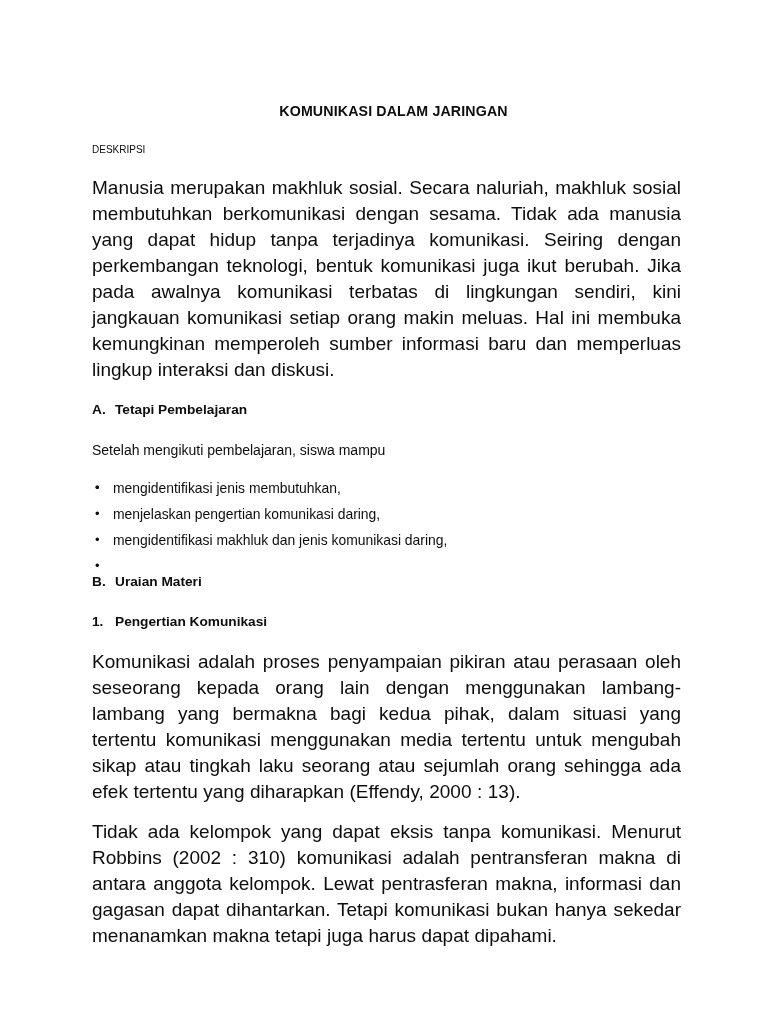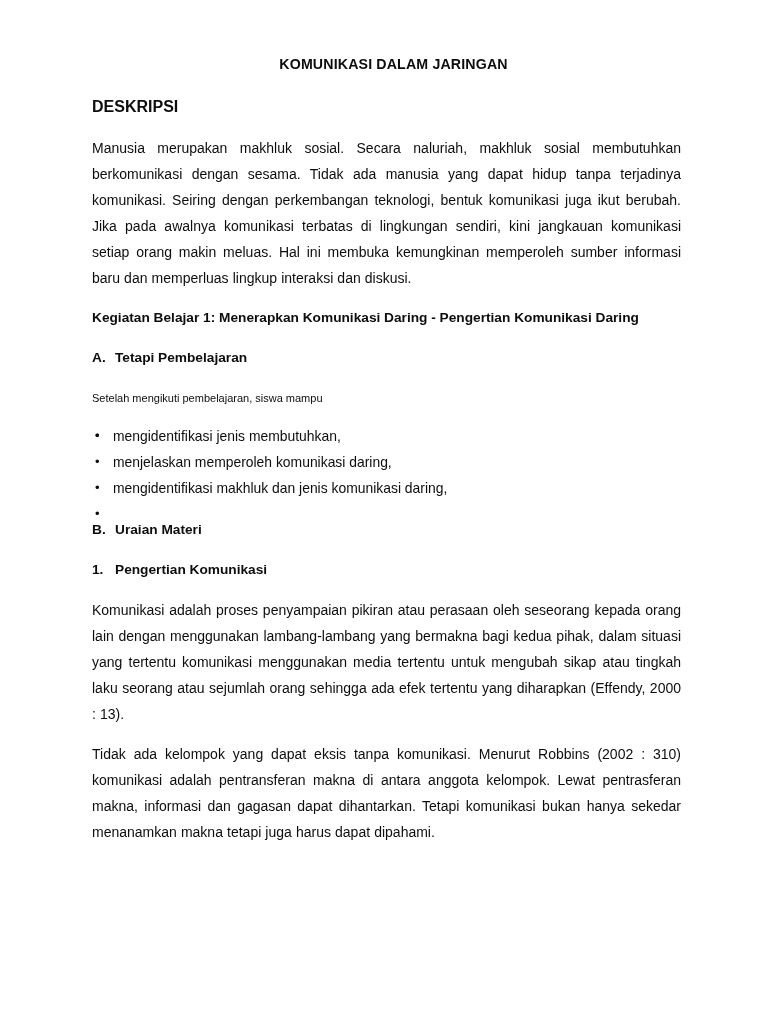--- a/index.html
+++ b/index.html
@@ -13,53 +13,53 @@
     font-family: "Liberation Sans", sans-serif;
     color: #0d0d0d;
     -webkit-font-smoothing: antialiased;
   }
   .page {
     position: relative;
     width: 768px;
     height: 1024px;
     background: #ffffff;
     box-sizing: border-box;
-    padding: 56px 73px 0 92px;
+    padding: 103px 73px 0 92px;
   }
   .doc-title {
     text-align: center;
     font-weight: bold;
     font-size: 14.2px;
     letter-spacing: 0.15px;
     margin: 0 0 24px 0;
     line-height: 1.2;
   }
   .section-label {
-    font-weight: bold;
-    font-size: 16px;
+    font-weight: normal;
+    font-size: 10px;
     margin: 0 0 18px 0;
     line-height: 1.25;
   }
   .para {
-    font-size: 14px;
+    font-size: 19px;
     line-height: 26px;
     text-align: justify;
     text-justify: inter-word;
     margin: 0 14px 14px 0;
     word-spacing: 0.2px;
   }
   .para:last-child { margin-bottom: 0; }
   .heading-bold {
     font-weight: bold;
     font-size: 13.7px;
     line-height: 26px;
     margin: 0 0 14px 0;
   }
   .lead-line {
-    font-size: 11px;
+    font-size: 14px;
     line-height: 26px;
     margin: 0 0 12px 0;
   }
   .enum-heading {
     font-weight: bold;
     font-size: 13.7px;
     line-height: 26px;
     margin: 0 0 14px 0;
     display: flex;
   }
@@ -92,40 +92,39 @@
 <body>
 
 <div class="page">
 
   <h1 class="doc-title">KOMUNIKASI DALAM JARINGAN</h1>
 
   <p class="section-label">DESKRIPSI</p>
 
   <p class="para">Manusia merupakan makhluk sosial. Secara naluriah, makhluk sosial membutuhkan berkomunikasi dengan sesama. Tidak ada manusia yang dapat hidup tanpa terjadinya komunikasi. Seiring dengan perkembangan teknologi, bentuk komunikasi juga ikut berubah. Jika pada awalnya komunikasi terbatas di lingkungan sendiri, kini jangkauan komunikasi setiap orang makin meluas. Hal ini membuka kemungkinan memperoleh sumber informasi baru dan memperluas lingkup interaksi dan diskusi.</p>
 
-  <p class="heading-bold">Kegiatan Belajar 1: Menerapkan Komunikasi Daring - Pengertian Komunikasi Daring</p>
 
   <div class="enum-heading">
     <span class="marker">A.</span>
     <span>Tetapi Pembelajaran</span>
   </div>
 
   <p class="lead-line">Setelah mengikuti pembelajaran, siswa mampu</p>
 
   <ul class="bullets">
     <li>
       <span class="dot">•</span>
     </li>
     <li>
       <span class="dot">•</span>
       <span>mengidentifikasi jenis membutuhkan,</span>
     </li>
     <li>
       <span class="dot">•</span>
-      <span>menjelaskan memperoleh komunikasi daring,</span>
+      <span>menjelaskan pengertian komunikasi daring,</span>
     </li>
     <li>
       <span class="dot">•</span>
       <span>mengidentifikasi makhluk dan jenis komunikasi daring,</span>
     </li>
     <li>
       <span class="dot">•</span>
     </li>
   </ul>
 

